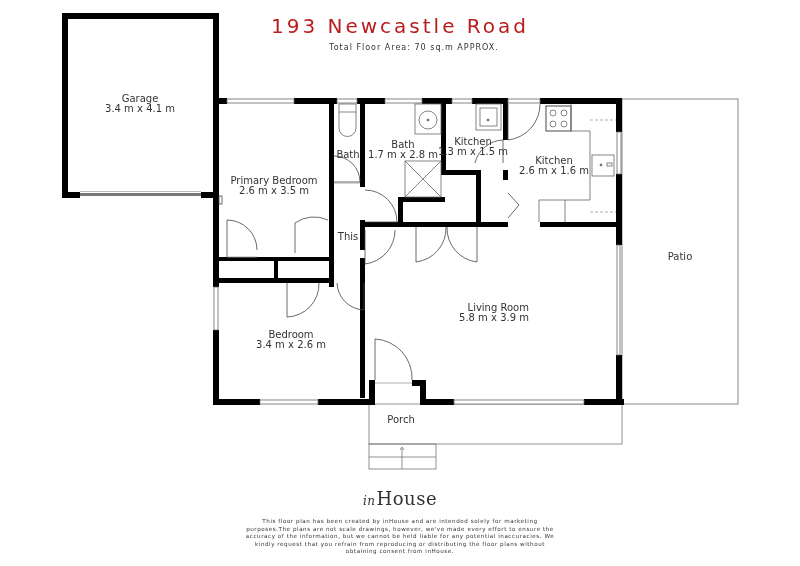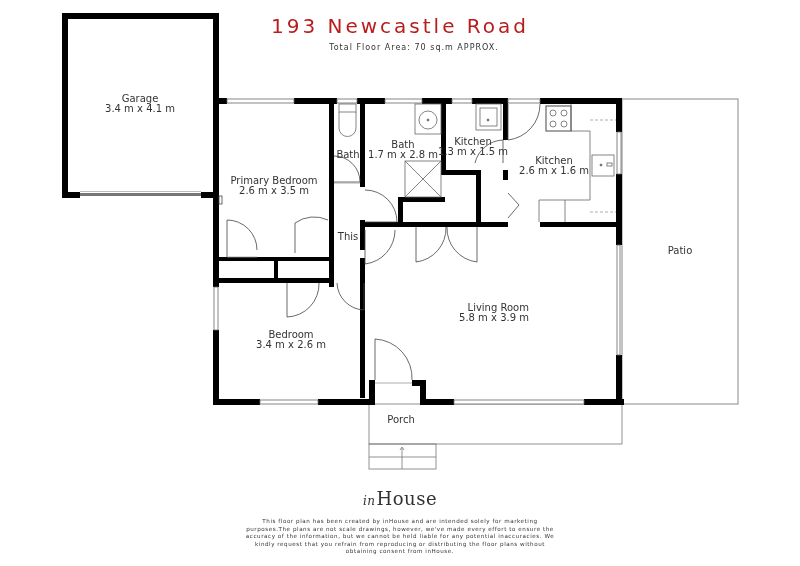--- a/index.html
+++ b/index.html
@@ -210,21 +210,21 @@
   <div>This</div>
 </div>
 <div class="label" style="left:291px; top:340px;">
   <div>Bedroom</div>
   <div>3.4 m x 2.6 m</div>
 </div>
 <div class="label" style="left:494px; top:313px;text-align:right;">
   <div>Living Room</div>
   <div>5.8 m x 3.9 m</div>
 </div>
-<div class="label" style="left:680px; top:251px;">
+<div class="label" style="left:680px; top:257px;">
   <div>Patio</div>
 </div>
 <div class="label" style="left:401px; top:420px;">
   <div>Porch</div>
 </div>
 
 <div class="logo">
   <span class="script">in</span><span>House</span>
 </div>
 <div class="disclaimer">This floor plan has been created by inHouse and are intended solely for marketing purposes.The plans are not scale drawings, however, we've made every effort to ensure the accuracy of the information, but we cannot be held liable for any potential inaccuracies. We kindly request that you refrain from reproducing or distributing the floor plans without obtaining consent from inHouse.</div>

